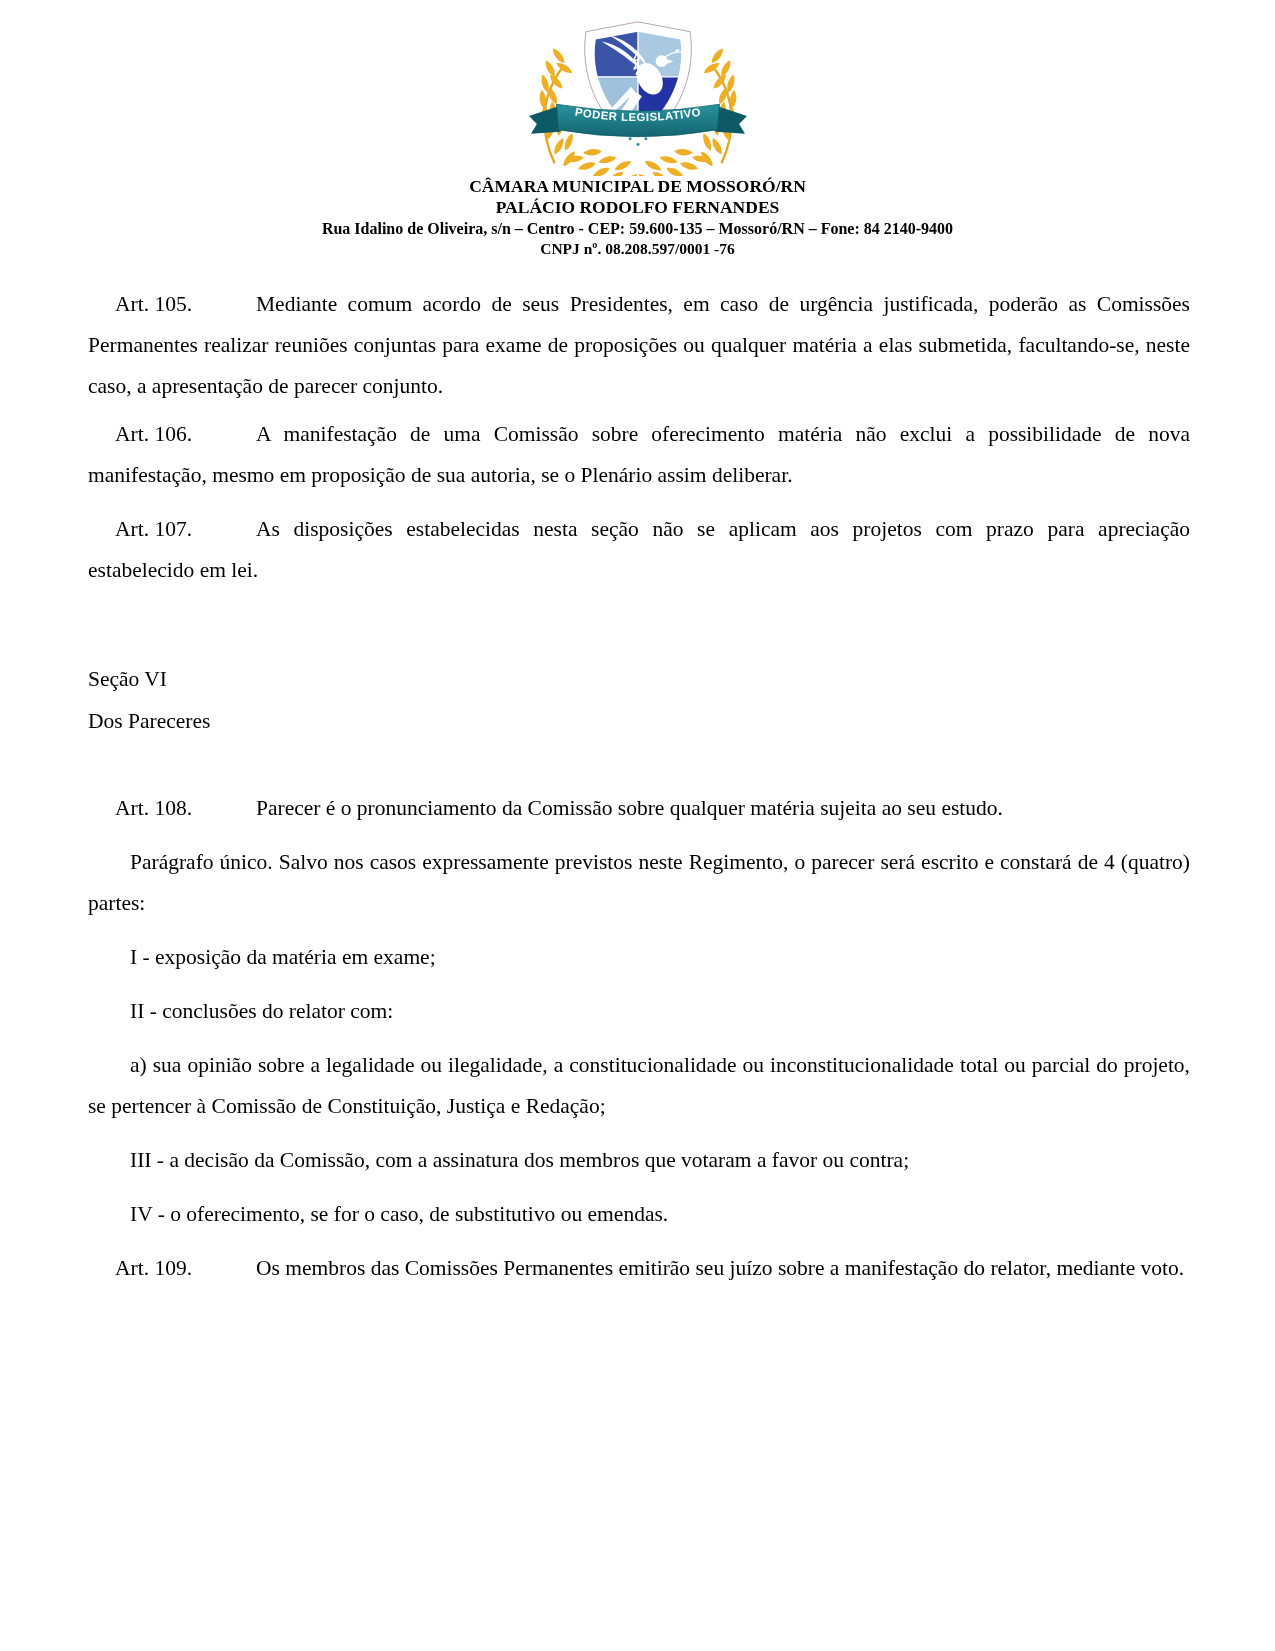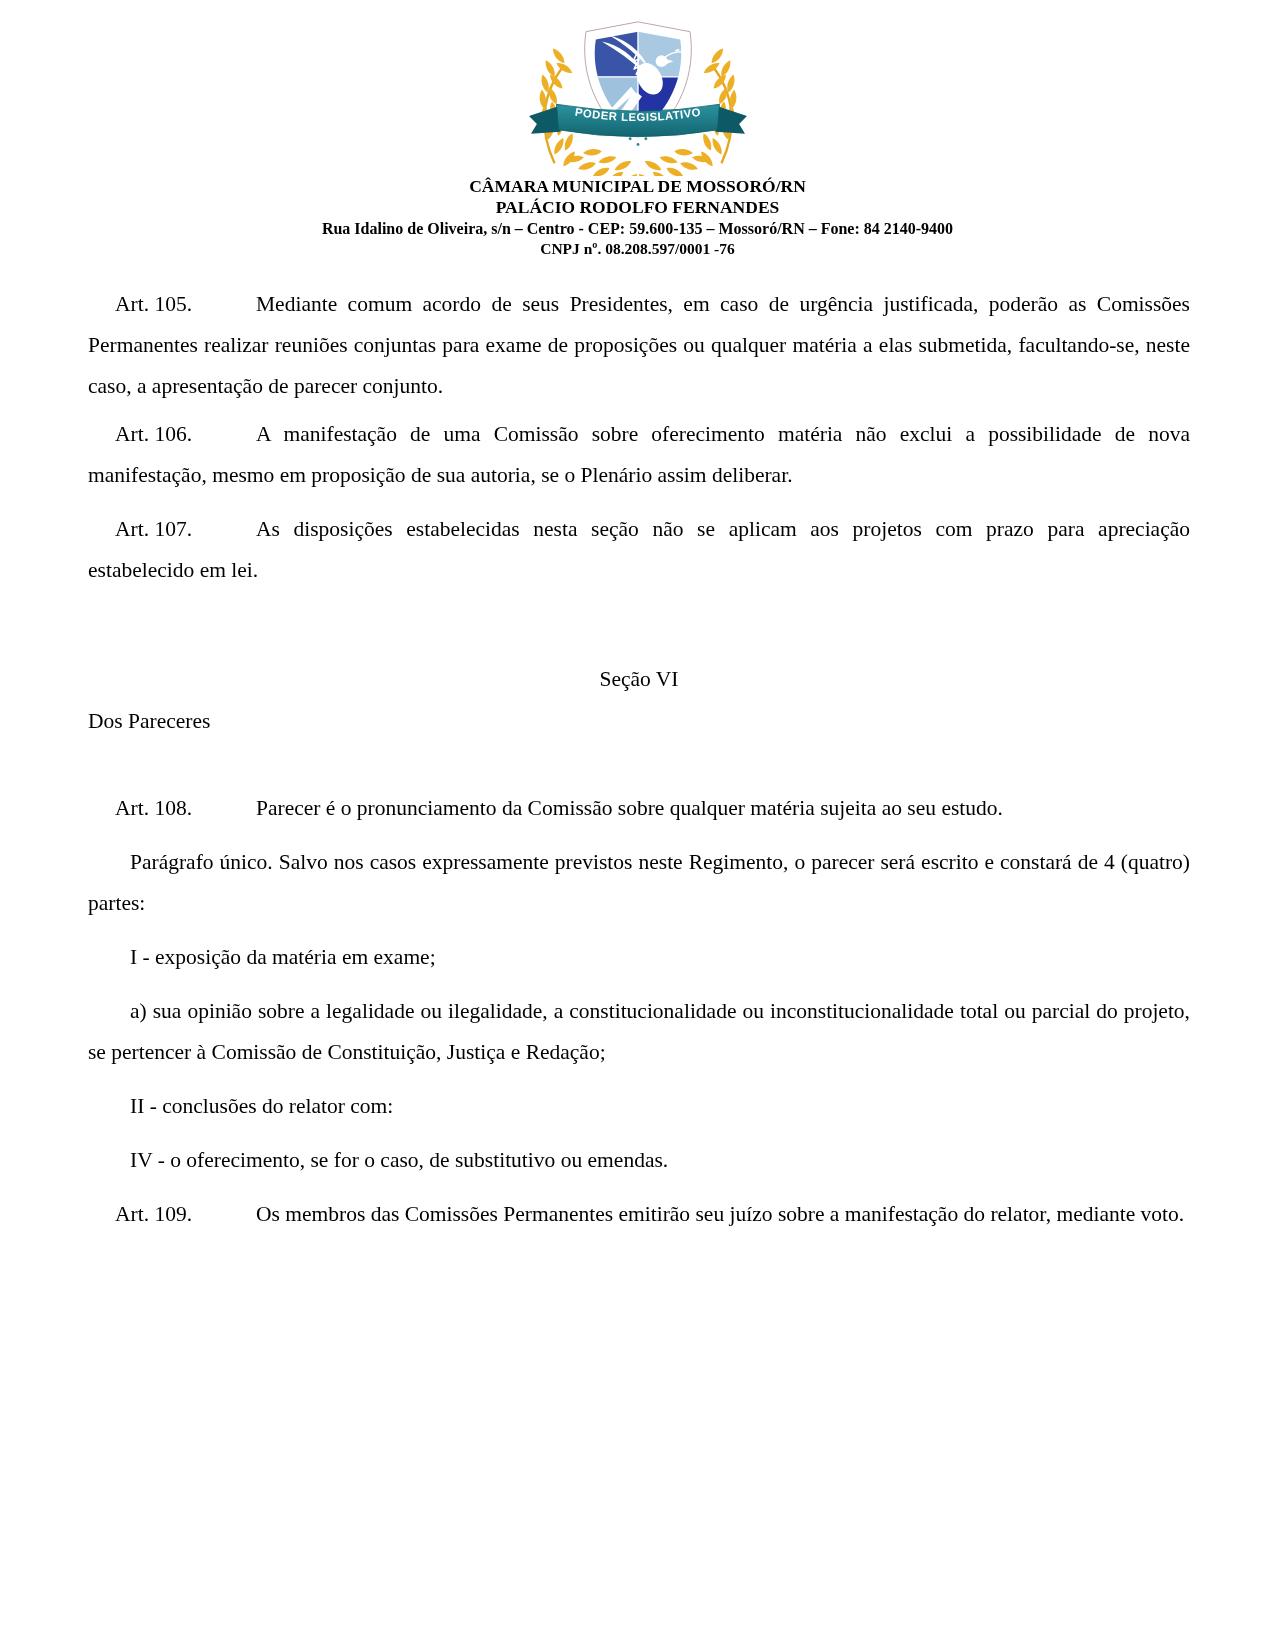--- a/index.html
+++ b/index.html
@@ -29,21 +29,21 @@
   .doc-body { padding:12px 85px 0 88px; }
   .doc-body p {
     margin:13px 0 0 0;
     font-size:21.5px;
     line-height:41px;
     text-align:justify;
   }
   p.article { text-indent:27px; }
   .art-label { display:inline-block; min-width:141px; text-indent:0; }
   p.clause  { text-indent:42px; }
-  p.section-title    { margin-top:68px; text-align:center; text-indent:0; }
+  p.section-title    { margin-top:68px; text-align:left; text-indent:0; }
   p.section-subtitle { margin-top:1px;  text-align:left; text-indent:0; }
   p.art-108 { margin-top:46px; }
   p.art-106 { margin-top:7px; }
 </style>
 </head>
 <body>
 
 <div class="page">
 
   <div class="doc-header">
@@ -189,20 +189,21 @@
 
     <p class="section-title">Seção VI</p>
 
     <p class="section-subtitle">Dos Pareceres</p>
 
     <p class="article art-108"><span class="art-label">Art. 108.</span><span>Parecer é o pronunciamento da Comissão sobre qualquer matéria sujeita ao seu estudo.</span></p>
 
     <p class="clause">Parágrafo único. Salvo nos casos expressamente previstos neste Regimento, o parecer será escrito e constará de 4 (quatro) partes:</p>
 
     <p class="clause">I - exposição da matéria em exame;</p>
+    <p class="clause">II - conclusões do relator com:</p>
     <p class="clause">a) sua opinião sobre a legalidade ou ilegalidade, a constitucionalidade ou inconstitucionalidade total ou parcial do projeto, se pertencer à Comissão de Constituição, Justiça e Redação;</p>
-    <p class="clause">II - conclusões do relator com:</p>
+    <p class="clause">III - a decisão da Comissão, com a assinatura dos membros que votaram a favor ou contra;</p>
     <p class="clause">IV - o oferecimento, se for o caso, de substitutivo ou emendas.</p>
 
     <p class="article"><span class="art-label">Art. 109.</span><span>Os membros das Comissões Permanentes emitirão seu juízo sobre a manifestação do relator, mediante voto.</span></p>
 
   </div>
 </div>
 
 </body></html>

